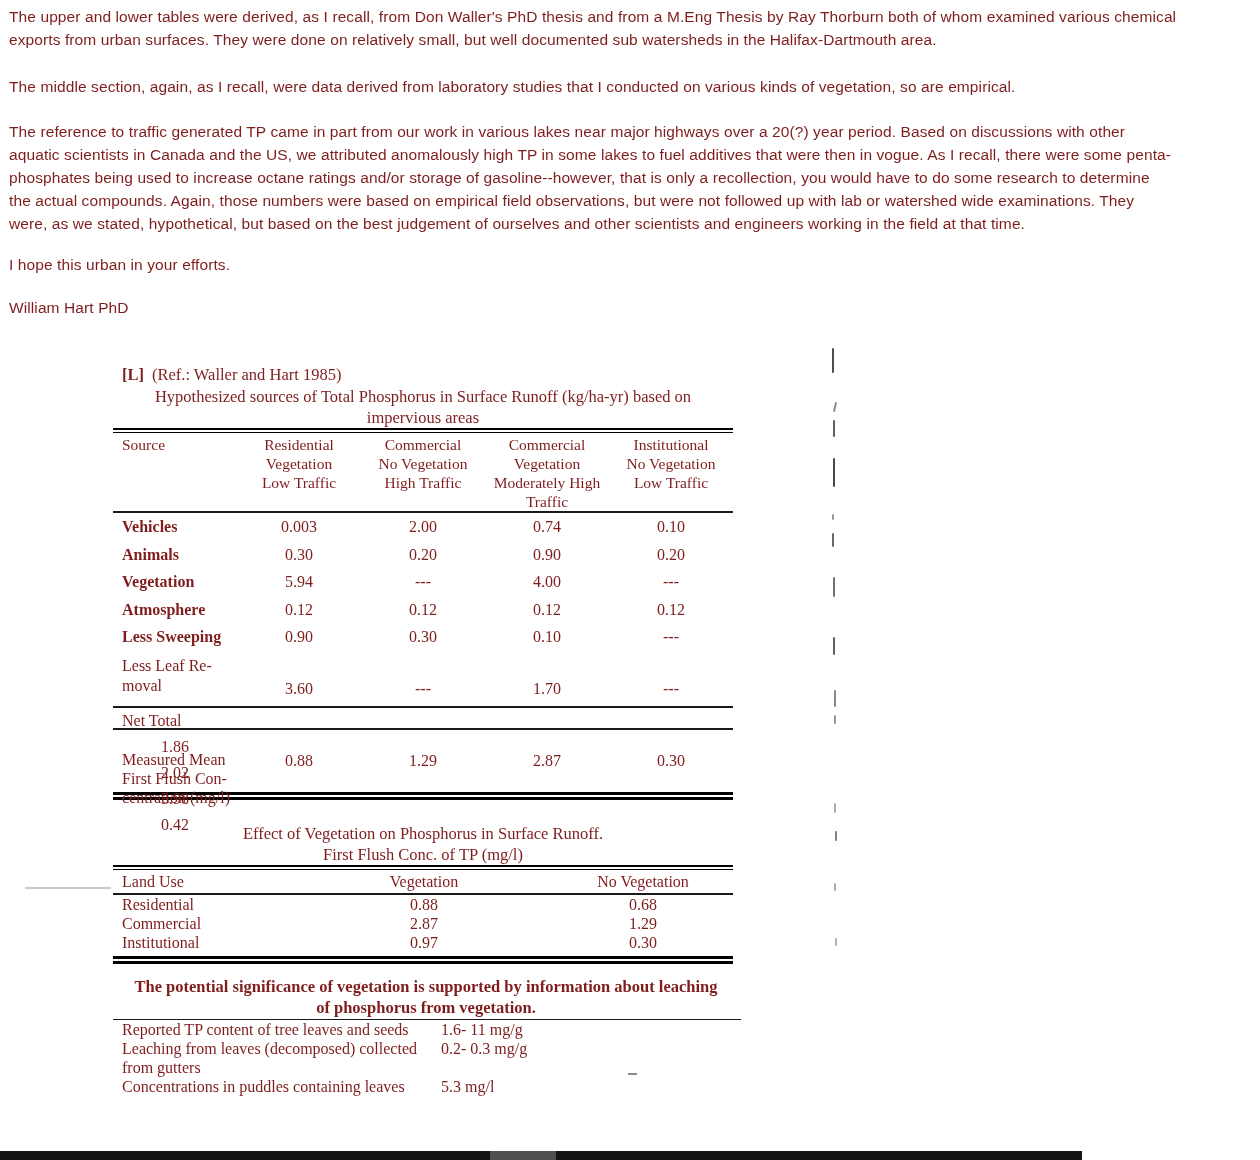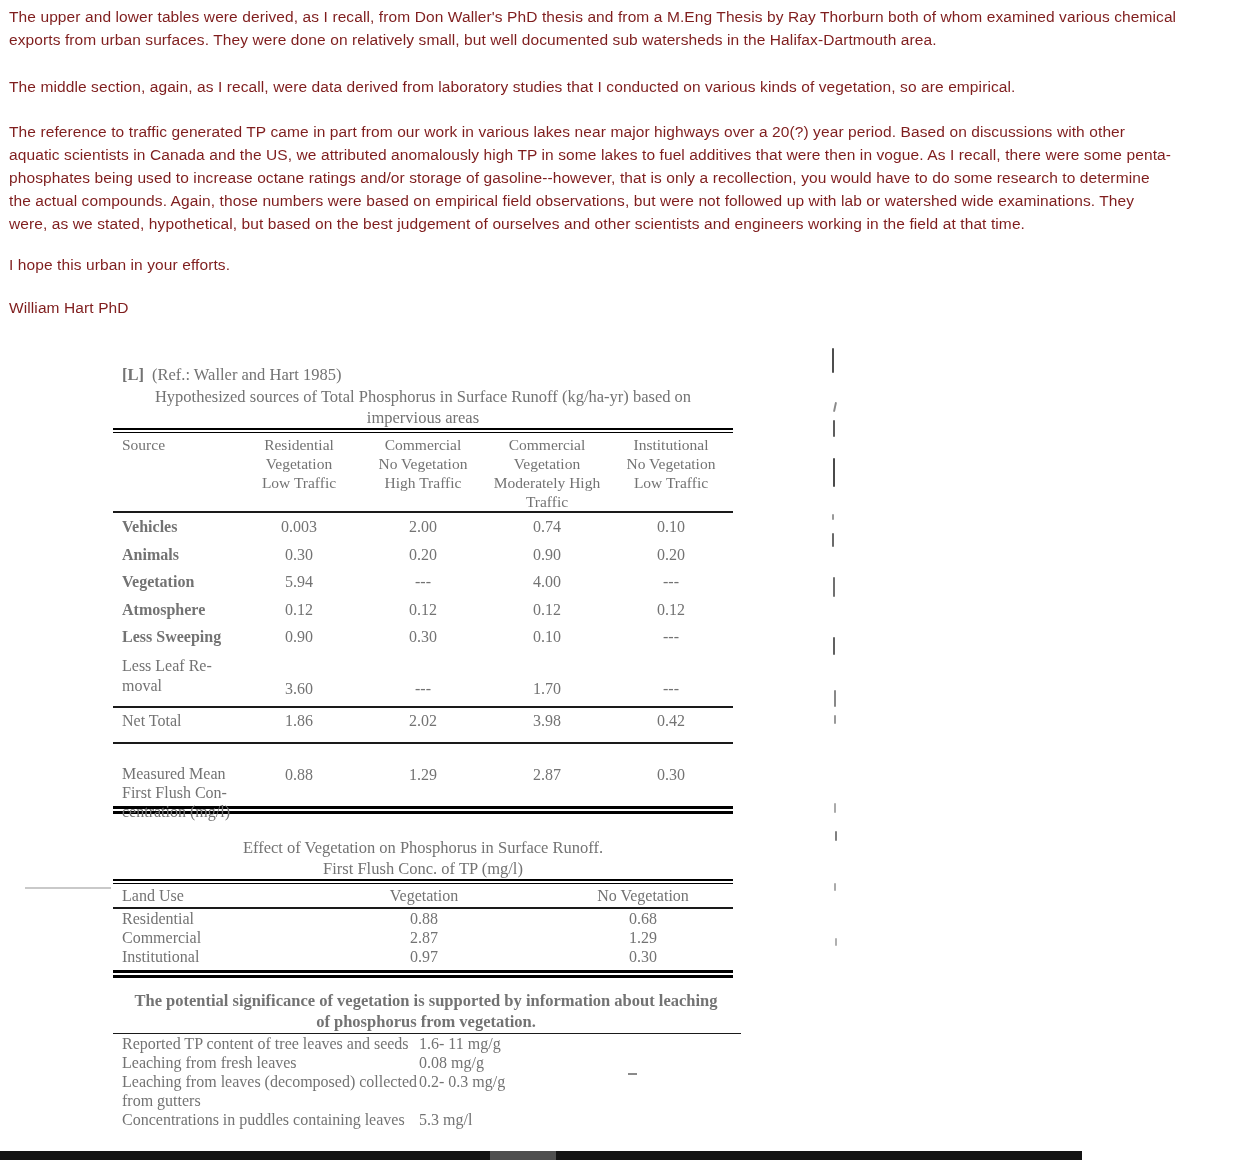--- a/index.html
+++ b/index.html
@@ -11,52 +11,52 @@
   
   .para{
     position:absolute;left:9px;width:1246px;
     font-size:15.5px;line-height:22.5px;color:#7f1d1d;
     white-space:pre-line;letter-spacing:.1px;
   }
   
   .doc{
     position:absolute;left:113px;top:365px;width:620px;
     font-family:"Liberation Serif","DejaVu Serif",serif;
-    font-size:16px;color:#737373;
+    font-size:16px;color:#7f1d1d;
   }
   .ref-line{padding-left:9px;font-size:16.5px;height:21px;white-space:nowrap;}
   .ref-label{font-weight:bold;margin-right:8px;}
   .tbl-title{text-align:center;font-size:16.5px;line-height:21px;white-space:pre-line;}
   .rule-dbl{height:2px;border-top:2px solid #000;border-bottom:1px solid #000;}
   .rule2{height:0;border-top:2px solid #1a1a1a;}
   .rule-thick-dbl{height:2px;border-top:3px solid #000;border-bottom:3px solid #000;}
   .thead{display:flex;}
   .thead .c{line-height:19px;text-align:center;white-space:pre-line;font-size:15.5px;padding-top:2px;}
   .c0{width:124px;box-sizing:border-box;padding-left:9px;text-align:left !important;}
   .cv{width:124px;text-align:center;}
   .trow{display:flex;height:27.5px;line-height:27.5px;}
   .trow .c0{white-space:pre-line;font-weight:bold;}
   .trow-tall{display:flex;height:55px;}
   .trow-tall .c0{line-height:20px;padding-top:5px;white-space:pre-line;}
   .trow-tall .cv{align-self:flex-end;line-height:16px;padding-bottom:9px;}
-  .trow-net{display:flex;height:34px;line-height:26px;}
+  .trow-net{display:flex;height:20px;line-height:26px;flex-direction:column;}
   .trow-meas{display:flex;height:62px;}
   .trow-meas .c0{line-height:19px;padding-top:20px;white-space:pre-line;}
   .trow-meas .cv{align-self:center;}
   
   .m-head{display:flex;height:23px;line-height:23px;}
   .m-c0{width:182px;box-sizing:border-box;padding-left:9px;}
   .m-c1{width:258px;text-align:center;}
   .m-c2{width:180px;text-align:center;}
   .m-row{display:flex;height:19px;line-height:19px;}
   
   .bottom-sec{margin-left:-7px;width:640px;}
   .bt-title{text-align:center;font-weight:bold;font-size:16.5px;line-height:21.5px;white-space:pre-line;}
   .bt-rule{margin-left:7px;width:628px;border-top:1.5px solid #1a1a1a;height:0;}
-  .b-row{display:flex;line-height:19px;}
+  .b-row{display:flex;line-height:19px;gap:22px;}
   .b-label{width:313px;box-sizing:border-box;padding-left:16px;white-space:pre-line;}
   .b-value{flex:1;align-self:flex-start;}
   
   .mark{position:absolute;width:2px;border-radius:1px;}
   .smudge{position:absolute;height:2px;}
   .scan-bar{position:absolute;left:0;top:1151px;width:1082px;height:9px;background:#141414;}
   .scan-bar-patch{position:absolute;left:490px;top:0;width:66px;height:9px;background:#4f4f4f;}
 </style>
 </head>
 <body>
@@ -193,24 +193,20 @@
     <div class="rule-thick-dbl" style="margin-top:4px"></div>
   </div>
 
   <div class="bottom-sec" style="margin-top:12px">
     <div class="bt-title">The potential significance of vegetation is supported by information about leaching
 of phosphorus from vegetation.</div>
     <div class="bt-rule"></div>
     <div class="b-row">
       <div class="b-label">Reported TP content of tree leaves and seeds</div>
       <div class="b-value">1.6- 11 mg/g</div>
-    </div>
-    <div class="b-row">
-      <div class="b-label">Leaching from fresh leaves</div>
-      <div class="b-value">0.08 mg/g</div>
     </div>
     <div class="b-row">
       <div class="b-label">Leaching from leaves (decomposed) collected
 from gutters</div>
       <div class="b-value">0.2- 0.3 mg/g</div>
     </div>
     <div class="b-row">
       <div class="b-label">Concentrations in puddles containing leaves</div>
       <div class="b-value">5.3 mg/l</div>
     </div>

